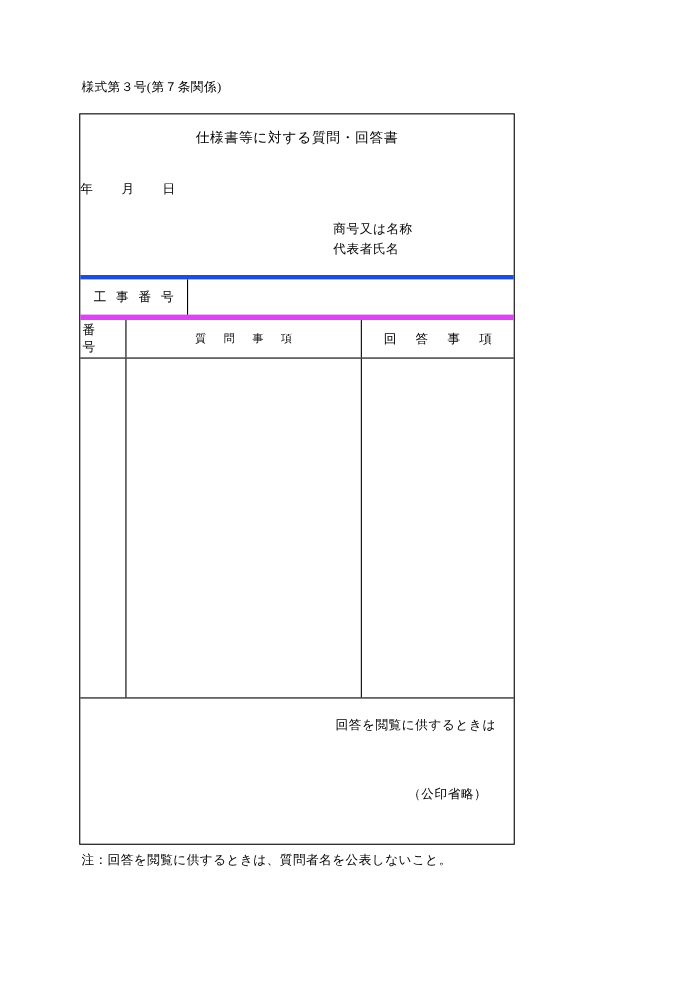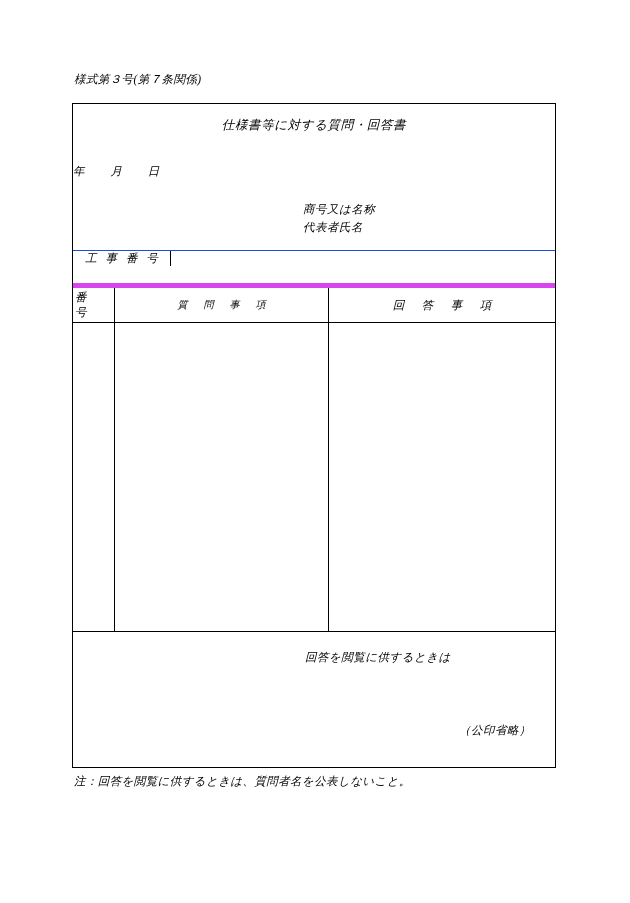--- a/index.html
+++ b/index.html
@@ -12,35 +12,34 @@
     height: 903px;
     font-family: "Liberation Serif", "DejaVu Serif", serif;
     color: #000;
   }
   .page {
     position: relative;
     width: 630px;
     height: 903px;
     background: #ffffff;
     box-sizing: border-box;
-    font-style: italic;
   }
   .form-number {
     position: absolute;
     left: 74px;
     top: 72px;
     font-size: 11.5px;
     letter-spacing: 0.4px;
     white-space: nowrap;
   }
   .sheet {
     position: absolute;
     left: 72px;
     top: 103px;
-    width: 484px;
+    width: 396px;
     height: 665px;
     border: 1px solid #000;
     box-sizing: border-box;
   }
   
   .header-block {
     position: relative;
     height: 146px;
   }
   .doc-title {
@@ -64,23 +63,22 @@
   .party {
     margin-top: 22px;
     padding-left: 230px;
     font-size: 11.5px;
     line-height: 1.55;
     letter-spacing: 0.5px;
   }
   
   .info-row {
     display: flex;
-    border-top: 1px solid #1d4ed8;
+    border-top: 4px solid #1d4ed8;
     height: 32px;
-    flex-direction: column;
   }
   .info-label {
     width: 98px;
     border-right: 1px solid #000;
     display: flex;
     align-items: center;
     justify-content: center;
     font-size: 11.5px;
     letter-spacing: 3px;
     box-sizing: border-box;
@@ -158,21 +156,21 @@
   .responder {
     padding-top: 17px;
     padding-left: 232px;
     font-size: 11.5px;
     line-height: 1.55;
     letter-spacing: 0.5px;
   }
   .seal-note {
     position: absolute;
     right: 24px;
-    bottom: 4px;
+    bottom: 16px;
     font-size: 11.5px;
     letter-spacing: 0.5px;
   }
   .note {
     position: absolute;
     left: 74px;
     top: 774px;
     font-size: 11.5px;
     letter-spacing: 0.4px;
     white-space: nowrap;

